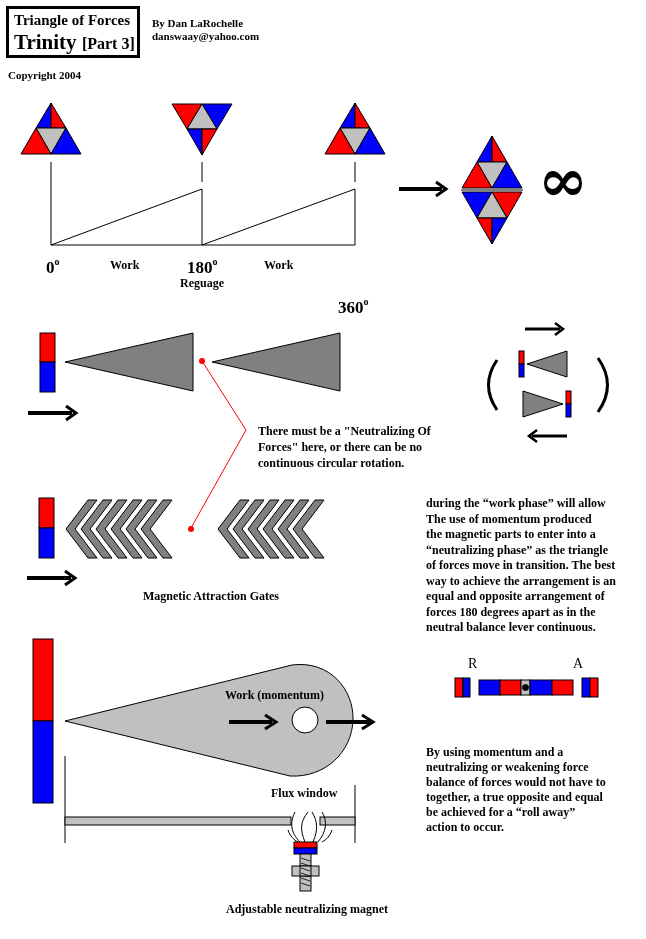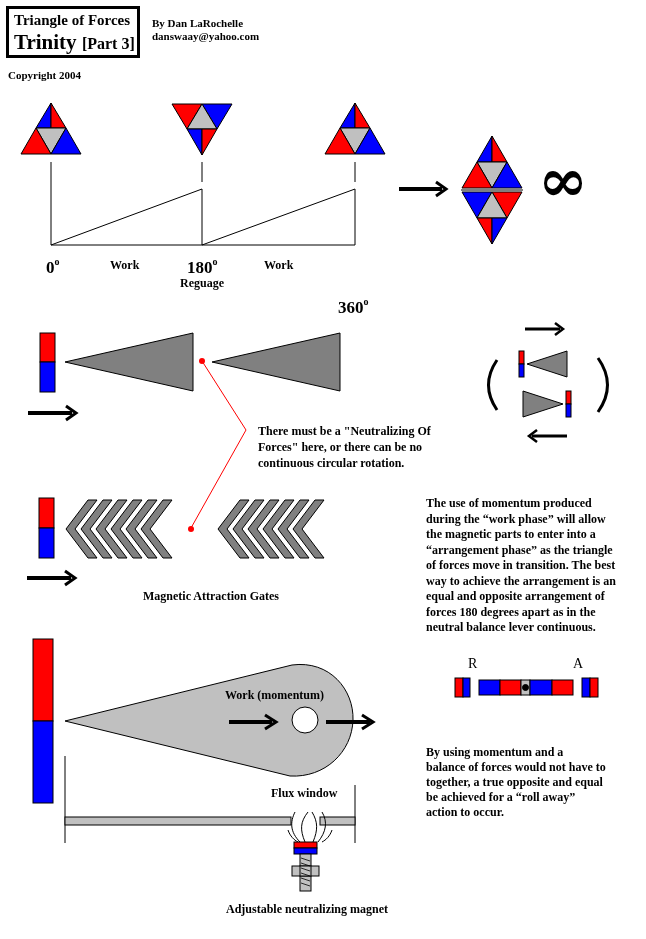--- a/index.html
+++ b/index.html
@@ -207,36 +207,37 @@
 
 <div class="abs para" style="left:258px; top:423px;">
   <div>There must be a "Neutralizing Of</div>
   <div>Forces" here, or there can be no</div>
   <div>continuous circular rotation.</div>
 </div>
 
 <div class="abs lbl" style="left:143px; top:589px;">Magnetic Attraction Gates</div>
 
 <div class="abs para" style="left:426px; top:496px; line-height:15.5px;">
+  <div>during the “work phase” will allow</div>
   <div>The use of momentum produced</div>
-  <div>during the “work phase” will allow</div>
   <div>the magnetic parts to enter into a</div>
-  <div>“arrangement phase” as the triangle</div>
+  <div>“neutralizing phase” as the triangle</div>
   <div>of forces move in transition.  The best</div>
   <div>way to achieve the arrangement is an</div>
   <div>equal and opposite arrangement of</div>
   <div>forces 180 degrees apart as in the</div>
   <div>neutral balance lever continuous.</div>
 </div>
 
 <div class="abs" style="left:468px; top:656px; font-size:14px;">R</div>
 <div class="abs" style="left:573px; top:656px; font-size:14px;">A</div>
 
 <div class="abs para" style="left:426px; top:745px; line-height:15px;">
   <div>By using momentum and a</div>
+  <div>neutralizing or weakening force</div>
   <div>balance of forces would not have to</div>
   <div>together, a true opposite and equal</div>
   <div>be achieved for a “roll away”</div>
   <div>action to occur.</div>
 </div>
 
 <div class="abs lbl" style="left:225px; top:688px;">Work (momentum)</div>
 <div class="abs lbl" style="left:271px; top:786px;">Flux window</div>
 <div class="abs lbl" style="left:226px; top:902px;">Adjustable neutralizing magnet</div>
 

